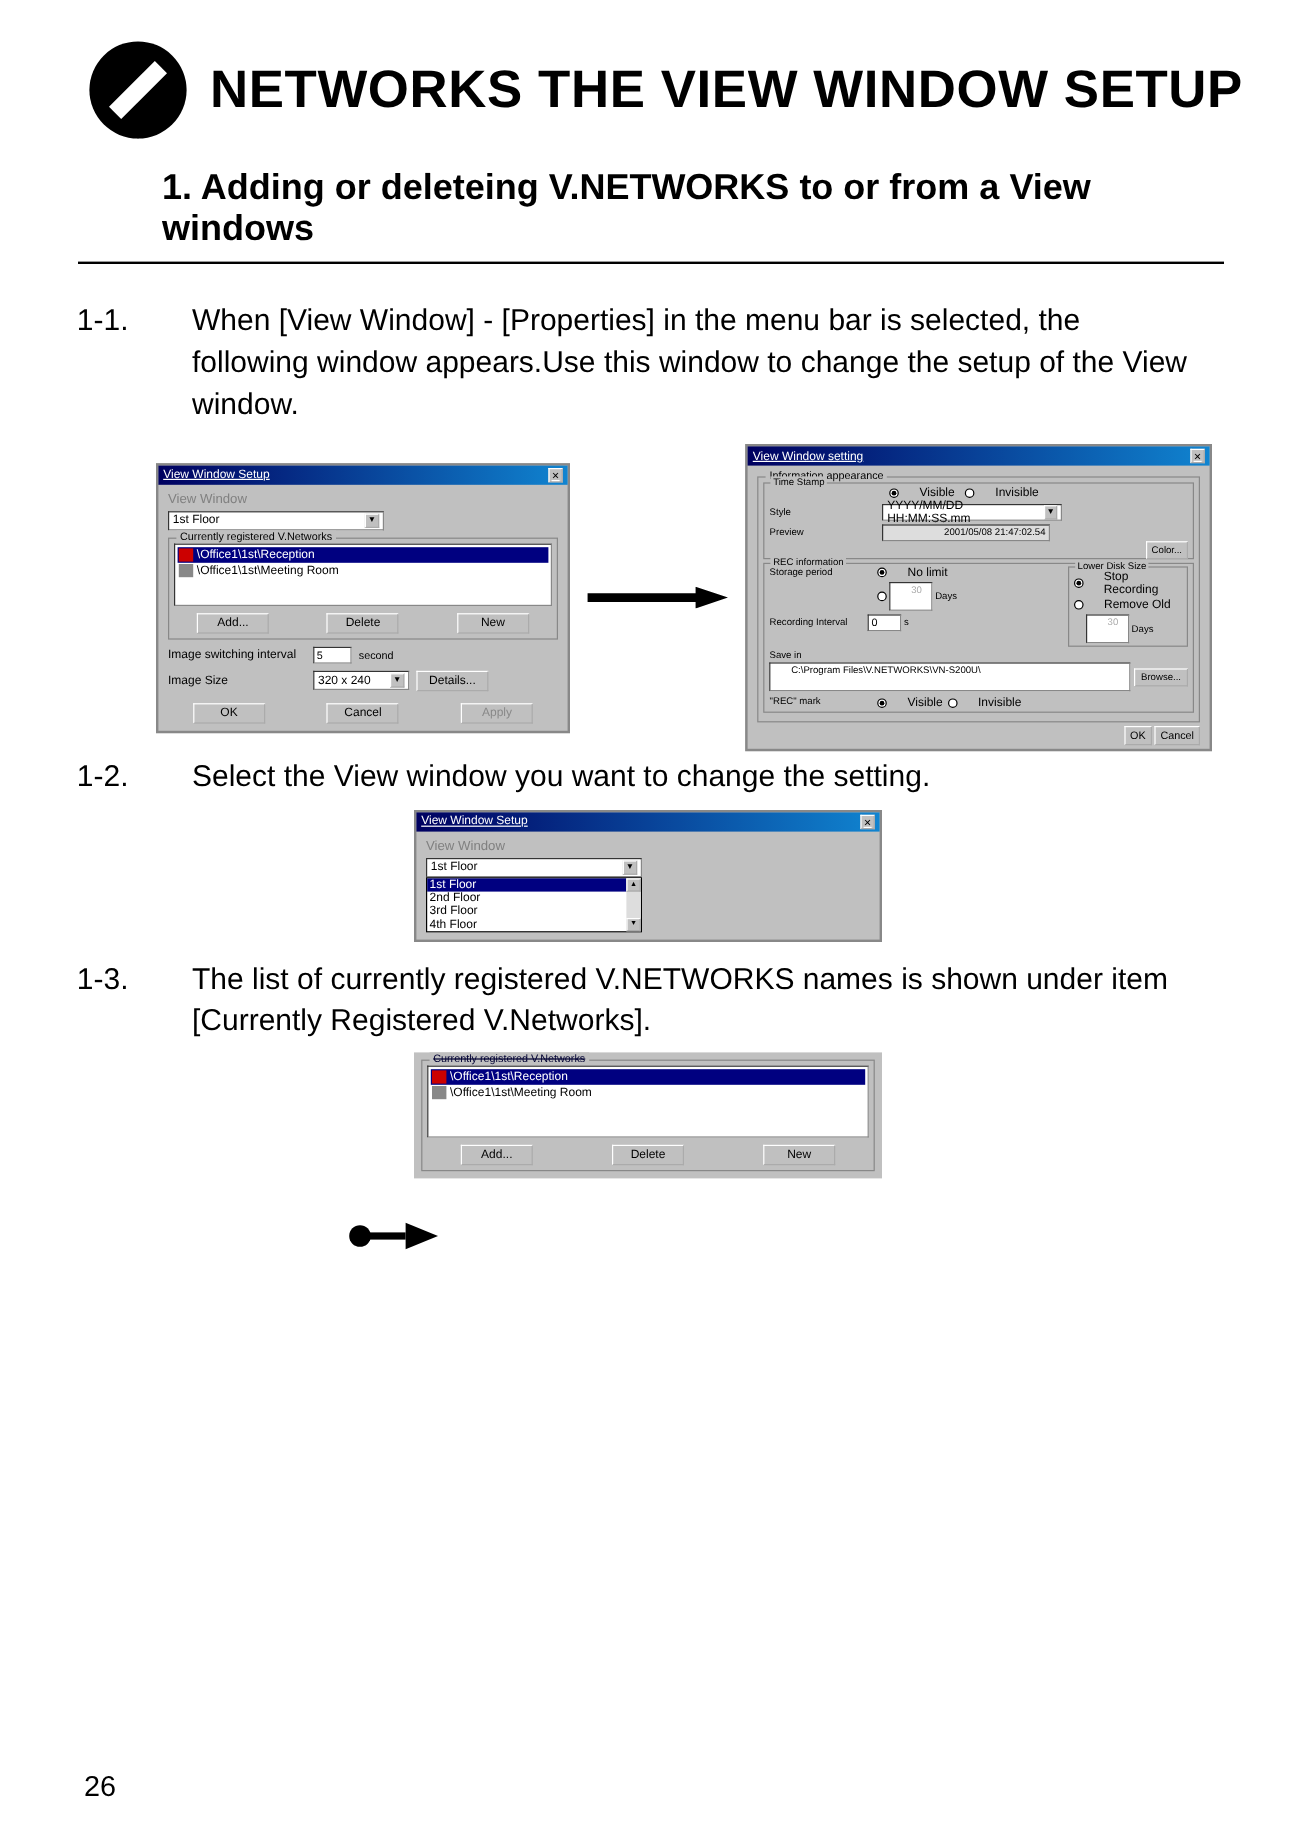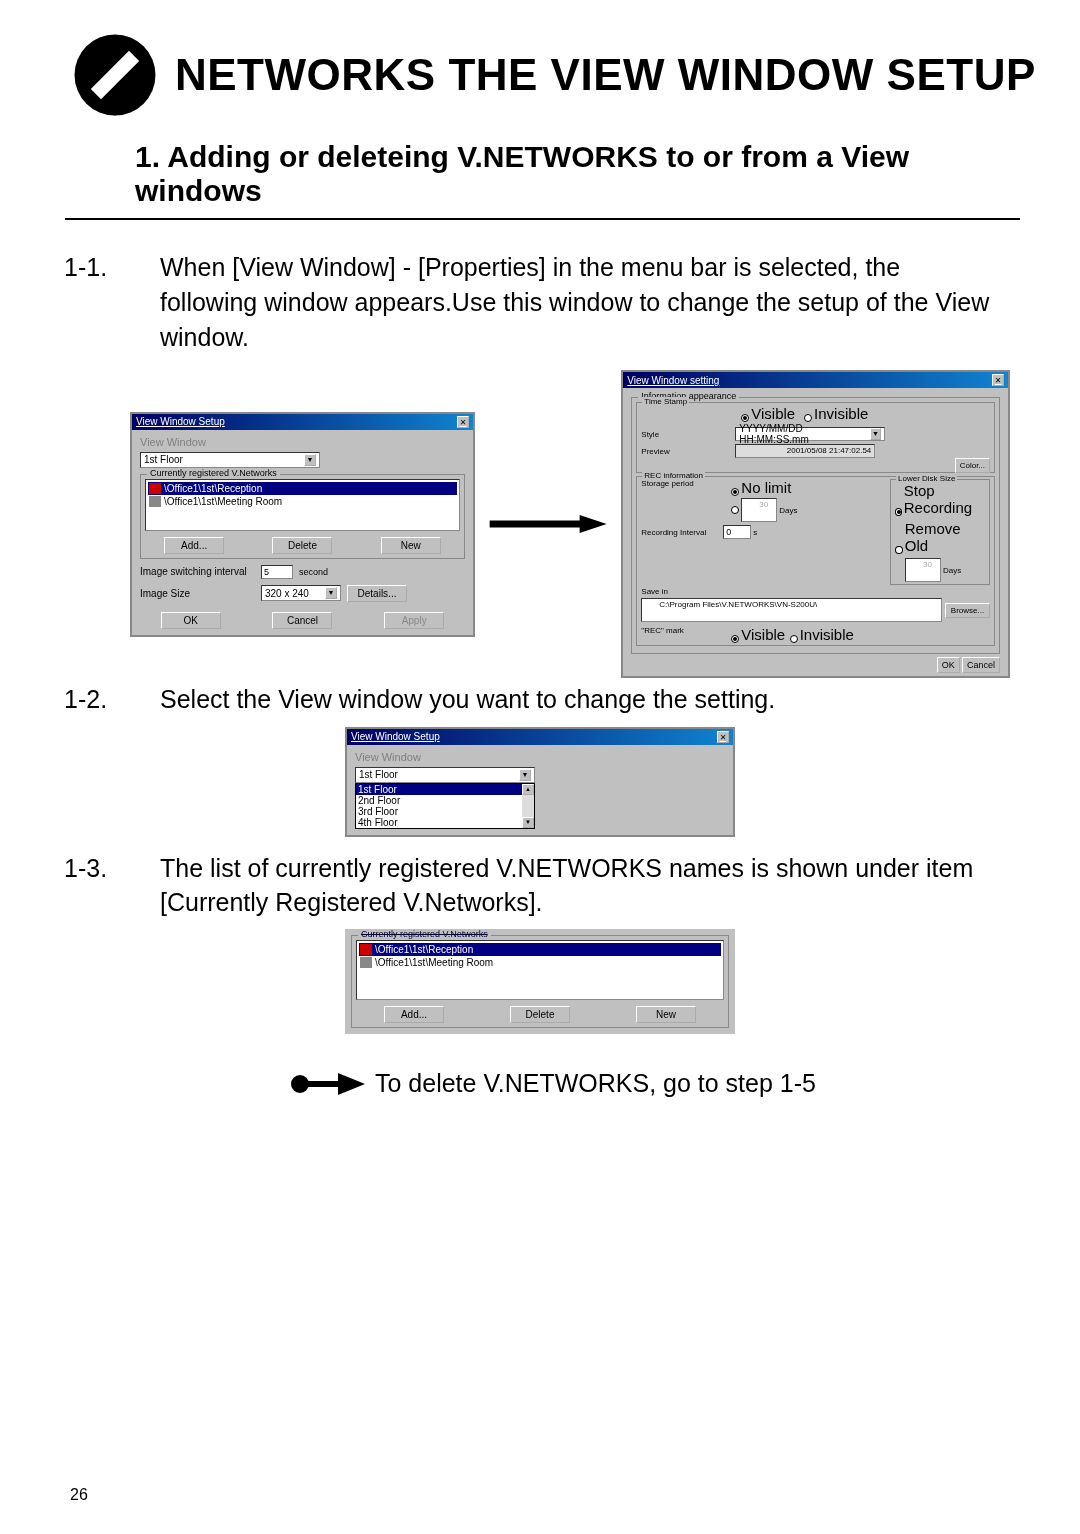--- a/index.html
+++ b/index.html
@@ -202,24 +202,24 @@
       width: 100%;
       height: 100%;
     }
     .dialog2 .fieldset {
       margin-top: 3px;
     }
     .sm-label {
       font-size: 9px;
     }
     .radio {
-      font-size: 15px;
+      font-size: 10px;
       display: inline-flex;
-      align-items: flex-end;
-      gap: 2px;
+      align-items: center;
+      gap: 17px;
     }
     .radio-dot {
       width: 8px;
       height: 8px;
       border: 1px solid #000;
       border-radius: 50%;
       display: inline-block;
       background: #fff;
       position: relative;
     }
@@ -308,21 +308,21 @@
       font-size: 25px;
     }
     .bullet-arrow {
       width: 75px;
       height: 26px;
     }
     .page-number {
       position: absolute;
       bottom: 30px;
       left: 70px;
-      font-size: 16px;
+      font-size: 24px;
     }
     .subfield {
       border: 1px solid #888;
       padding: 2px 4px;
       margin-bottom: 3px;
       position: relative;
     }
     .subfield-label {
       position: absolute;
       top: -6px;
@@ -572,17 +572,16 @@
 
 <div class="step-arrows">
   <div class="step-arrow-line">
     <span class="bullet-arrow">
       <svg viewBox="0 0 75 26">
         <circle cx="10" cy="13" r="9" fill="#000"></circle>
         <rect x="18" y="10" width="30" height="6" fill="#000"></rect>
         <polygon points="48,2 75,13 48,24" fill="#000"></polygon>
       </svg>
     </span>
-    <span>To delete V.NETWORKS, go to step 1-5</span>
   </div>
 </div>
 
 <div class="page-number">26</div>
 
 </body></html>

